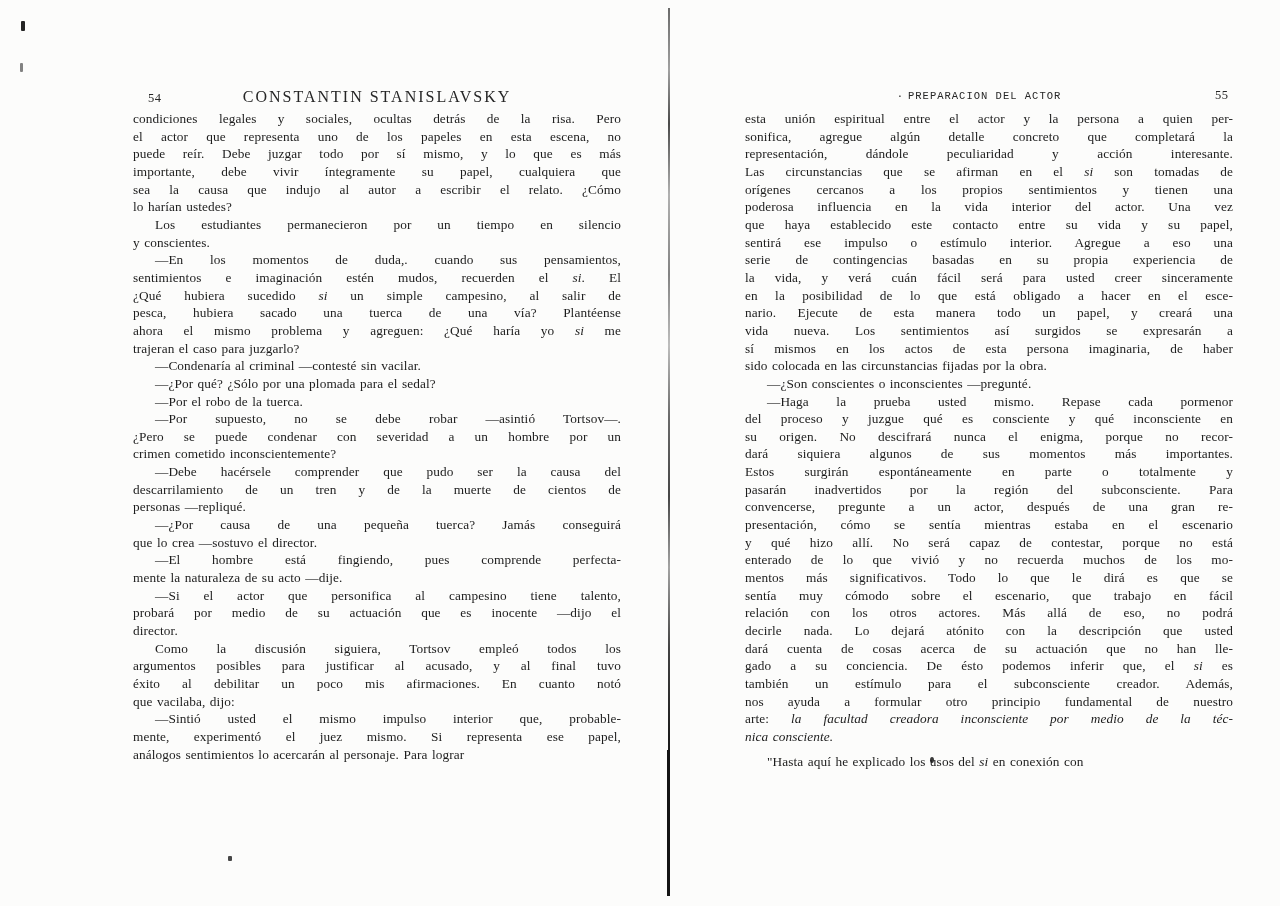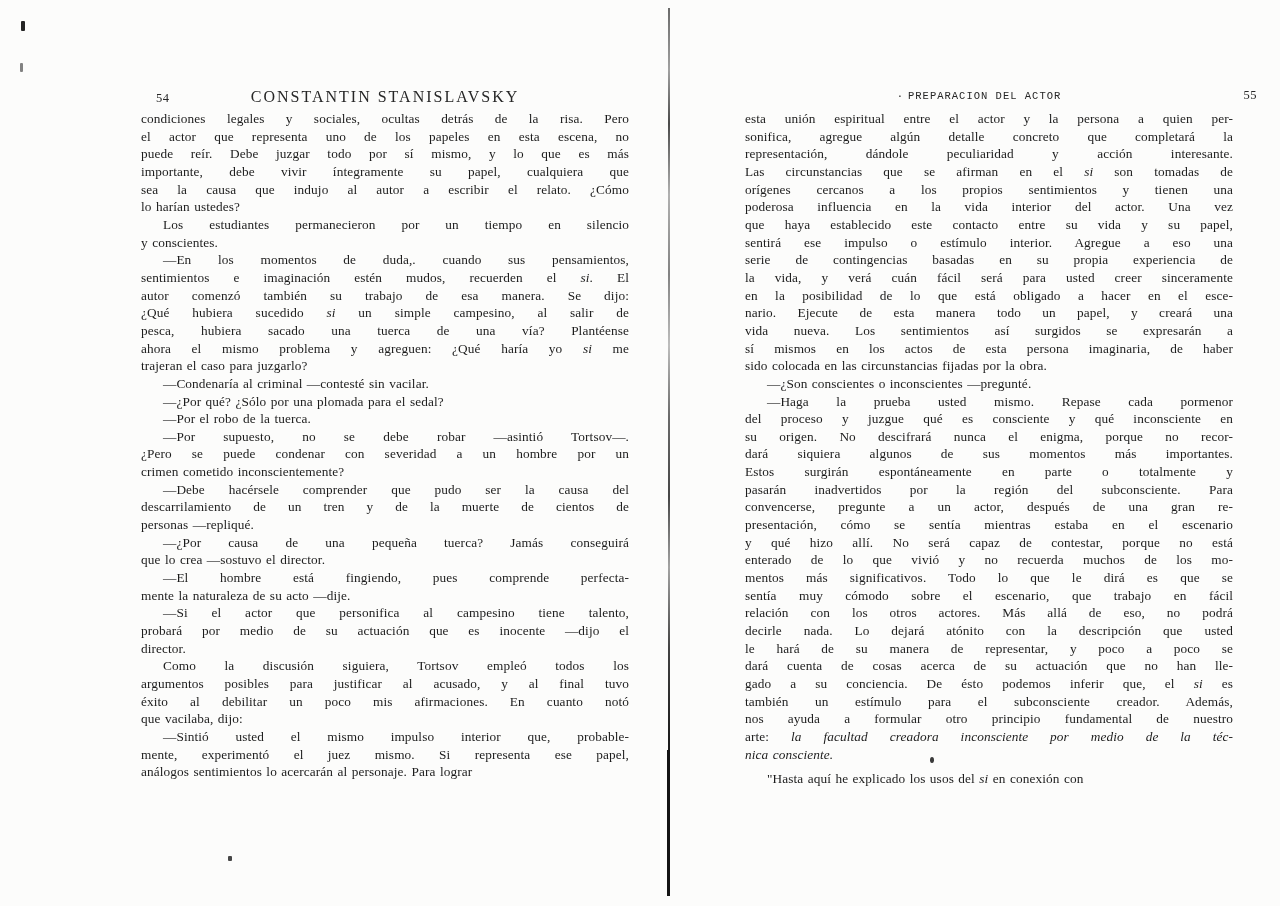--- a/index.html
+++ b/index.html
@@ -3,30 +3,30 @@
 <meta charset="utf-8">
 <title>Scanned book spread</title>
 <style>
   html,body { margin:0; padding:0; }
   body {
     width:1280px; height:906px; position:relative; overflow:hidden;
     background:#fcfcfb; color:#1e1e1e;
     font-family:"Liberation Serif","DejaVu Serif",serif;
   }
   .page { position:absolute; top:88px; width:488px; }
-  .page.left  { left:141px; }
+  .page.left  { left:133px; }
   .page.right { left:745px; }
 
   .pagehead {
     display:flex; align-items:baseline; height:14px;
     font-size:11px; color:#262626; white-space:nowrap;
   }
   .folio { width:42px; font-size:12.5px; letter-spacing:.5px; }
   .folio.left-folio  { padding-left:15px; box-sizing:border-box; }
-  .folio.right-folio { text-align:right; margin-right:-24px; }
+  .folio.right-folio { text-align:left; margin-right:-24px; }
   .runhead {
     flex:1; text-align:center; letter-spacing:2px; font-size:16px;
   }
   .page.right .runhead { letter-spacing:1px; font-size:10.5px; transform:translateX(-22px);font-family:Liberation Mono, monospace; }
   .headmark { letter-spacing:0; margin-right:5px; }
 
   .pagebody {
     margin-top:8px;
     font-size:13.3px; line-height:17.65px; letter-spacing:.1px;
     word-spacing:1px; color:#1c1c1c;
@@ -85,21 +85,20 @@
           <div class="line">sea la causa que indujo al autor a escribir el relato. ¿Cómo</div>
           <div class="line last">lo harían ustedes?</div>
         </div>
         <div class="para">
           <div class="line indent">Los estudiantes permanecieron por un tiempo en silencio</div>
           <div class="line last">y conscientes.</div>
         </div>
         <div class="para">
           <div class="line indent">—En los momentos de duda,. cuando sus pensamientos,</div>
           <div class="line">sentimientos e imaginación estén mudos, recuerden el <i>si</i>. El</div>
-          <div class="line">autor comenzó también su trabajo de esa manera. Se dijo:</div>
           <div class="line">¿Qué hubiera sucedido <i>si</i> un simple campesino, al salir de</div>
           <div class="line">pesca, hubiera sacado una tuerca de una vía? Plantéense</div>
           <div class="line">ahora el mismo problema y agreguen: ¿Qué haría yo <i>si</i> me</div>
           <div class="line last">trajeran el caso para juzgarlo?</div>
         </div>
         <div class="para">
           <div class="line indent last">—Condenaría al criminal —contesté sin vacilar.</div>
         </div>
         <div class="para">
           <div class="line indent last">—¿Por qué? ¿Sólo por una plomada para el sedal?</div>
@@ -179,21 +178,20 @@
           <div class="line">Estos surgirán espontáneamente en parte o totalmente y</div>
           <div class="line">pasarán inadvertidos por la región del subconsciente. Para</div>
           <div class="line">convencerse, pregunte a un actor, después de una gran re-</div>
           <div class="line">presentación, cómo se sentía mientras estaba en el escenario</div>
           <div class="line">y qué hizo allí. No será capaz de contestar, porque no está</div>
           <div class="line">enterado de lo que vivió y no recuerda muchos de los mo-</div>
           <div class="line">mentos más significativos. Todo lo que le dirá es que se</div>
           <div class="line">sentía muy cómodo sobre el escenario, que trabajo en fácil</div>
           <div class="line">relación con los otros actores. Más allá de eso, no podrá</div>
           <div class="line">decirle nada. Lo dejará atónito con la descripción que usted</div>
-          <div class="line">le hará de su manera de representar, y poco a poco se</div>
           <div class="line">dará cuenta de cosas acerca de su actuación que no han lle-</div>
           <div class="line">gado a su conciencia. De ésto podemos inferir que, el <i>si</i> es</div>
           <div class="line">también un estímulo para el subconsciente creador. Además,</div>
           <div class="line">nos ayuda a formular otro principio fundamental de nuestro</div>
           <div class="line">arte: <i>la facultad creadora inconsciente por medio de la téc-</i></div>
           <div class="line last"><i>nica consciente.</i></div>
         </div>
         <div class="para gap-before">
           <div class="line indent last">"Hasta aquí he explicado los usos del <i>si</i> en conexión con</div>
         </div>

